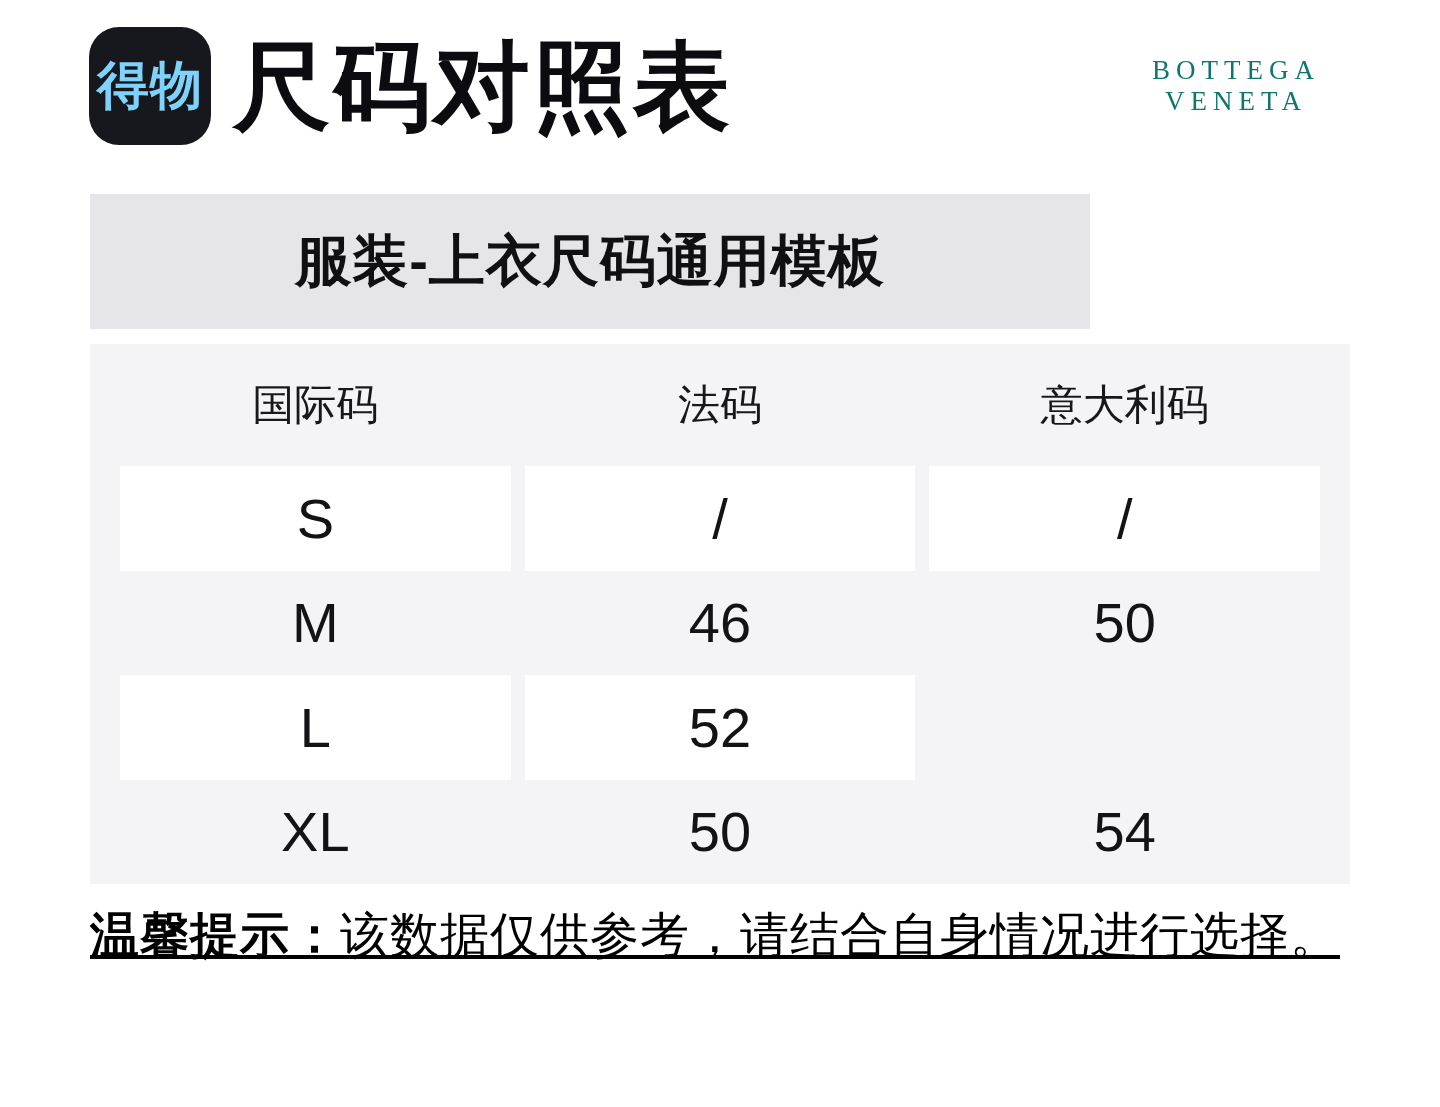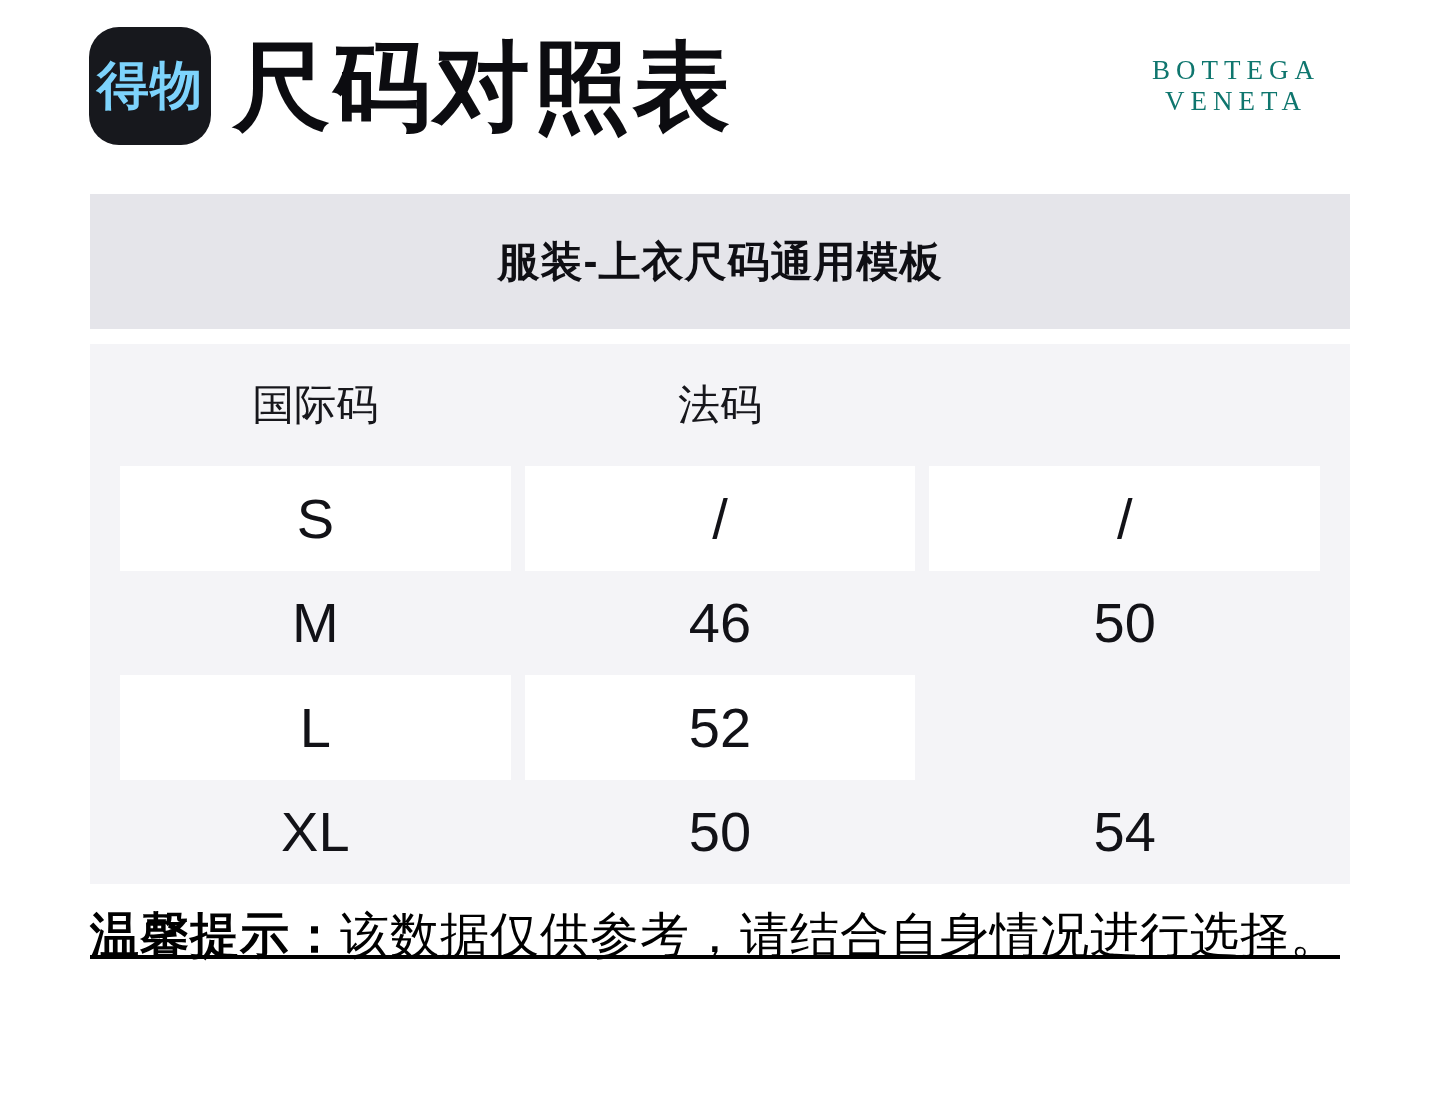--- a/index.html
+++ b/index.html
@@ -12,23 +12,23 @@
   .logo { width:122px; height:118px; background:#17181d; border-radius:30px;
     display:flex; align-items:center; justify-content:center;
     color:#7dd3fc; font-size:52px; font-weight:700; letter-spacing:1px; }
   .page-title { margin-left:22px; font-size:97px; font-weight:600; color:#0c0c10;
     letter-spacing:3px; line-height:1; white-space:nowrap; }
   .brand { margin-left:auto; margin-right:30px; text-align:center;
     font-family:"Liberation Serif","DejaVu Serif",serif; color:#0f766e;
     font-size:27px; line-height:31px; letter-spacing:6px; }
 
   
-  .banner { position:absolute; left:90px; top:194px; width:1260px; height:135px;
+  .banner { position:absolute; left:90px; top:194px; width:1000px; height:135px;
     background:#e5e5ea; display:flex; align-items:center; justify-content:center;
-    font-size:42px; font-weight:600; color:#0f0f14; letter-spacing:1px; }
+    font-size:56px; font-weight:600; color:#0f0f14; letter-spacing:1px; }
 
   
   .size-table { position:absolute; left:90px; top:344px; width:1260px; height:540px;
     background:#f4f4f7; padding:0 30px; display:grid;
     grid-template-rows:122px repeat(4, 1fr); }
   .row { display:grid; grid-template-columns:1fr 1fr 1fr; column-gap:14px; }
   .cell { display:flex; align-items:center; justify-content:center; }
   .head-row .cell { font-size:42px; color:#17171c; font-weight:400; }
   .data-row .cell { font-size:56px; color:#121217; font-weight:400; }
   .row-white .cell { background:#ffffff; }
@@ -54,20 +54,21 @@
 
 <div class="banner">
   <span>服装-上衣尺码通用模板</span>
 </div>
 
 <div class="size-table">
 
   <div class="row head-row">
     <div class="cell">国际码</div>
     <div class="cell">法码</div>
+    <div class="cell">意大利码</div>
   </div>
 
   <div class="row data-row row-white">
     <div class="cell">S</div>
     <div class="cell">/</div>
     <div class="cell">/</div>
   </div>
 
   <div class="row data-row">
     <div class="cell">M</div>

